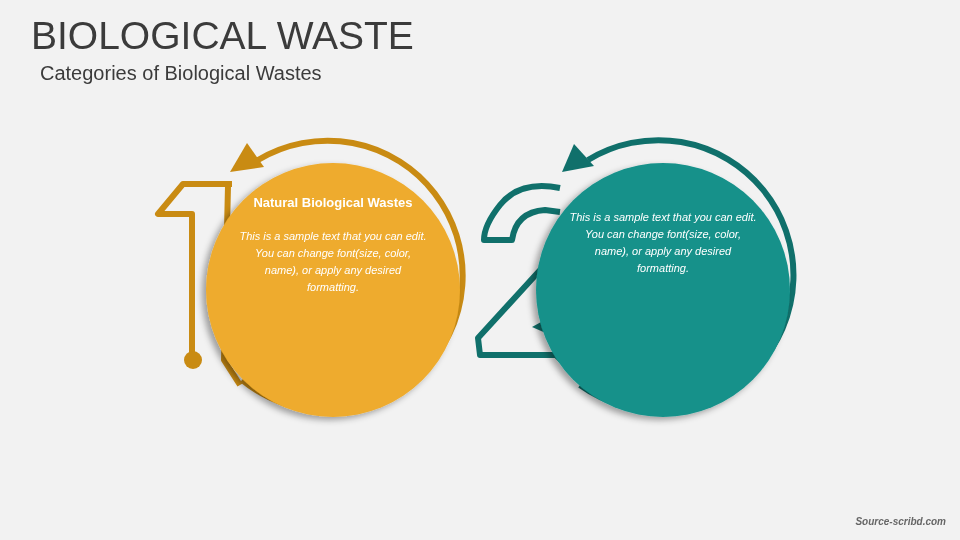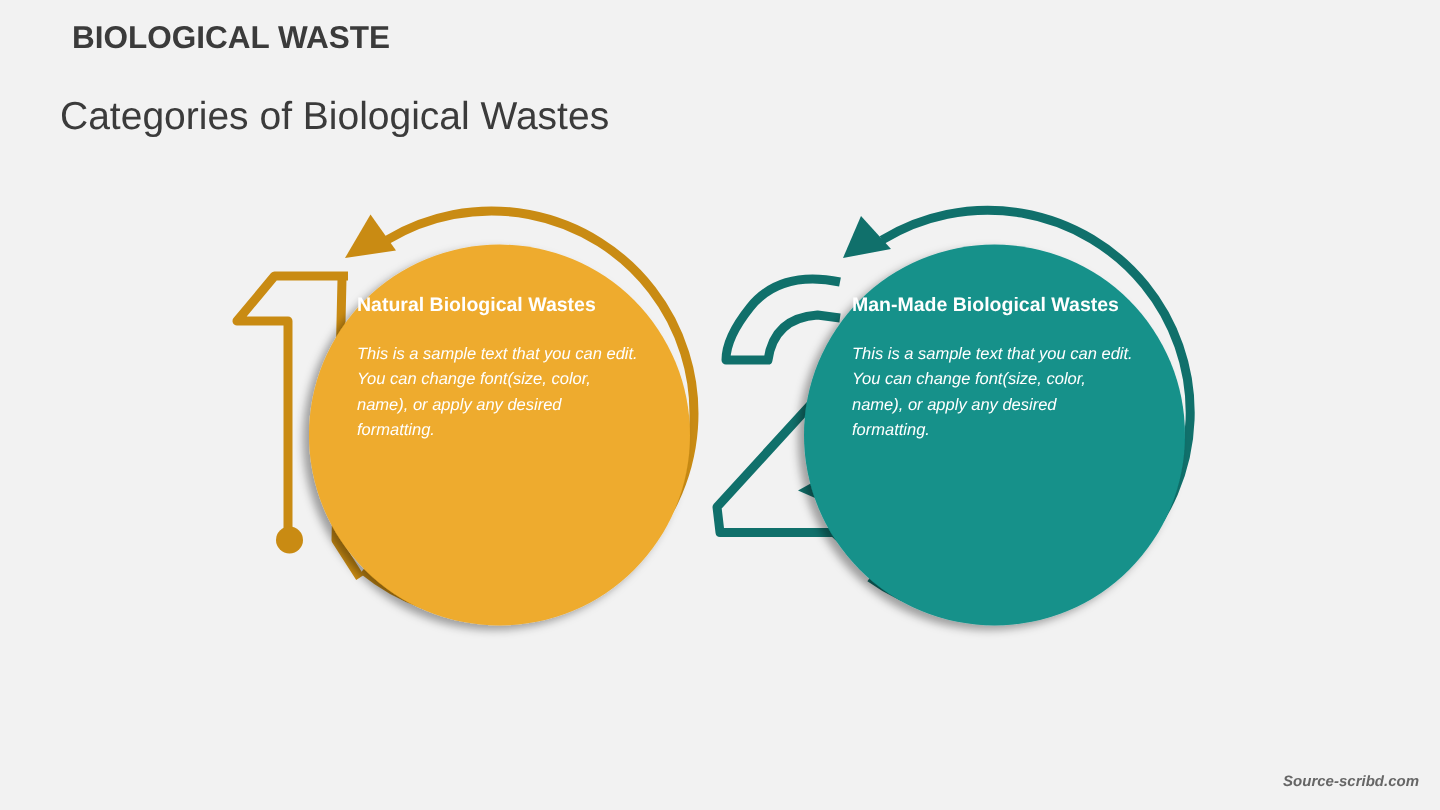--- a/index.html
+++ b/index.html
@@ -1,20 +1,20 @@
 <!DOCTYPE html>
 <html><head>
 <meta charset="utf-8">
 <style>
   html, body { margin:0; padding:0; }
   body { width:960px; height:540px; background:#f2f2f2; position:relative; overflow:hidden; font-family:"Liberation Sans", sans-serif; }
-  .title { position:absolute; left:48px; top:14px; font-size:21px; font-weight:bold; color:#3b3b3b; letter-spacing:0px; }
-  .subtitle { position:absolute; left:40px; top:62px; font-size:26px; color:#3b3b3b; }
+  .title { position:absolute; left:31px; top:14px; font-size:39px; font-weight:normal; color:#3b3b3b; letter-spacing:0px; }
+  .subtitle { position:absolute; left:40px; top:62px; font-size:20px; color:#3b3b3b; }
   svg.diagram { position:absolute; left:0; top:0; }
-  .circle-text { position:absolute; width:190px; color:#ffffff; }
+  .circle-text { position:absolute; width:190px; text-align:center; color:#ffffff; }
   .circle-text .heading { font-weight:bold; font-size:13px; line-height:19px; }
   .circle-text .body { font-style:italic; font-size:11px; line-height:17px; margin-top:16px; }
   .footer { position:absolute; right:14px; bottom:13px; font-size:10px; font-weight:bold; font-style:italic; color:#666; }
 </style>
 </head>
 <body>
 
 <div class="title">BIOLOGICAL WASTE</div>
 <div class="subtitle">Categories of Biological Wastes</div>
 
@@ -48,17 +48,16 @@
   </g>
   <circle cx="663" cy="290" r="127" fill="#14918a" filter="url(#shadow)"></circle>
 </svg>
 
 <div class="circle-text" style="left:238px; top:193px;">
   <div class="heading">Natural Biological Wastes</div>
   <div class="body">This is a sample text that you can edit. You can change font(size, color, name), or apply any desired formatting.</div>
 </div>
 
 <div class="circle-text" style="left:568px; top:193px;">
-  <div class="heading">Man-Made Biological Wastes</div>
   <div class="body">This is a sample text that you can edit. You can change font(size, color, name), or apply any desired formatting.</div>
 </div>
 
 <div class="footer">Source-scribd.com</div>
 
 </body></html>

